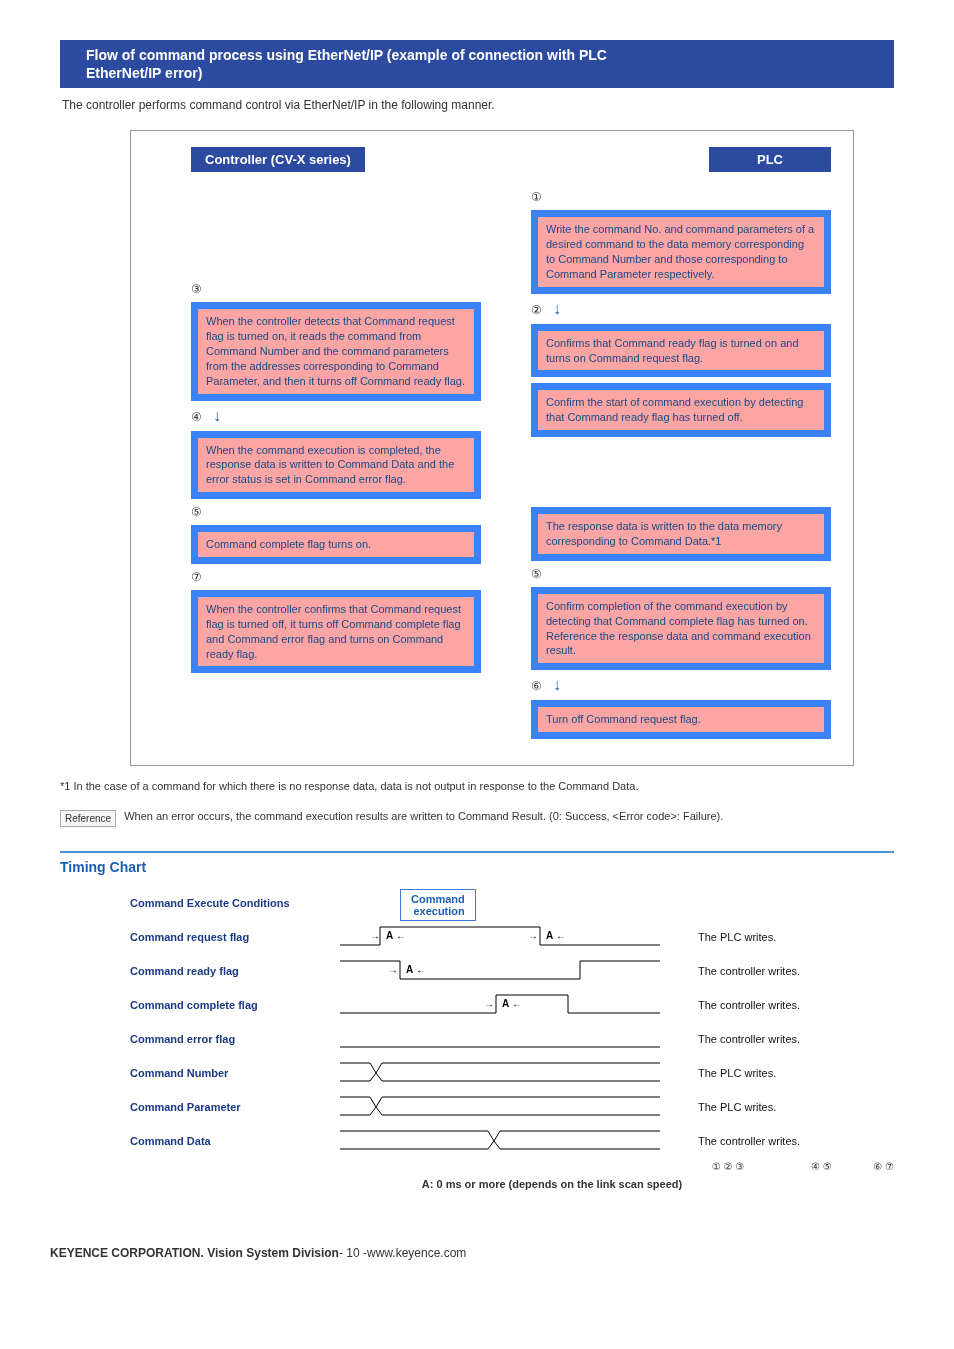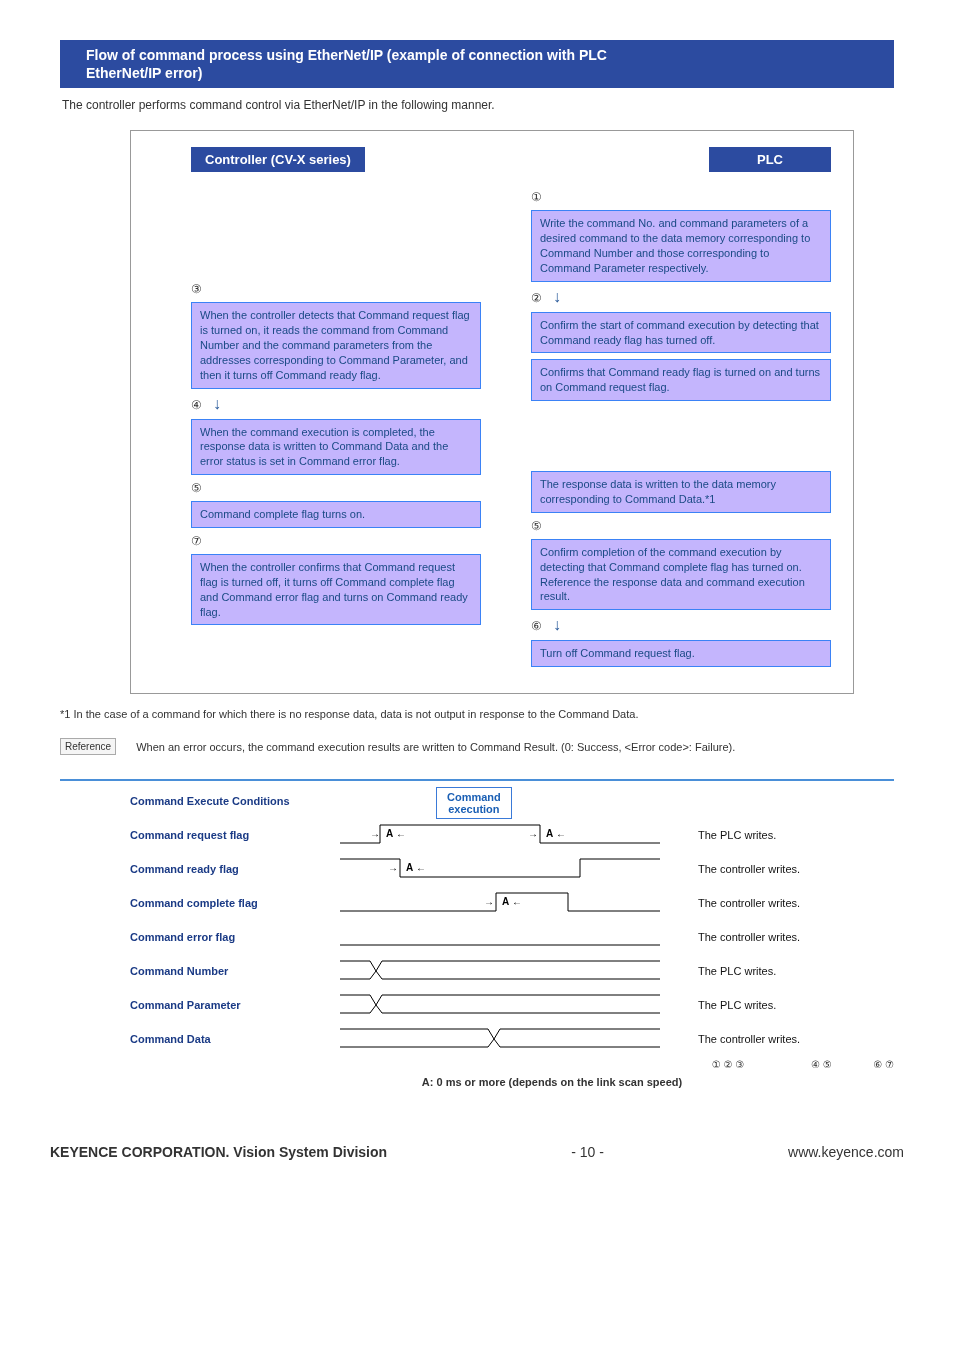--- a/index.html
+++ b/index.html
@@ -3,39 +3,39 @@
 <meta charset="utf-8">
 <style>
 body{margin:0;font-family:Arial,Helvetica,sans-serif;font-size:12px;color:#333;background:#fff;width:954px}
 .page{padding:40px 60px 30px 60px}
 .hdr-bar{background:#1e3a8a;background:#2c4ba0;color:#fff;padding:6px 26px;font-weight:bold;font-size:14px;line-height:1.3}
 .intro{margin:10px 0 18px 2px;font-size:12px}
 .flow-box{border:1px solid #999;margin:0 40px 0 70px;padding:16px 22px 20px 60px;position:relative}
 .ctrl-label,.plc-label{background:#2c4ba0;color:#fff;font-weight:bold;padding:5px 14px;display:inline-block;font-size:13px}
 .plc-label{float:right;padding:5px 48px}
 .clear{clear:both}
-.step-box{border:1px solid #3b82f6;margin:6px 0;padding:5px 8px;color:#1a4a85;font-size:11px;line-height:1.35;background:#c4b5fd}
+.step-box{border:7px solid #3b82f6;margin:6px 0;padding:5px 8px;color:#1a4a85;font-size:11px;line-height:1.35;background:#fca5a5}
 .left-col{width:290px;display:inline-block;vertical-align:top}
 .right-col{width:300px;display:inline-block;vertical-align:top;float:right}
 .num{color:#333}
 .arrow-down{color:#2a5a9a;font-size:16px;display:inline-block;text-align:center;margin-left:8px}
 .footnote{font-size:11px;margin:14px 0 18px 0}
-.ref-wrap{display:flex;align-items:center;gap:20px;margin-top:4px}
+.ref-wrap{display:flex;align-items:flex-start;gap:8px;margin-top:4px}
 .ref-box{border:1px solid #aaa;padding:2px 4px;font-size:10px;background:#f5f5f5}
 .ref-text{font-size:11px;flex:1}
 hr.sep{border:none;border-top:2px solid #4a8fd8;margin:24px 0 4px 0}
 .sec-title{color:#1a5fb4;font-weight:bold;font-size:14px;margin:6px 0 14px 0}
 .tc-row{display:flex;align-items:center;margin:6px 0}
 .tc-label{width:210px;color:#1a3a85;font-weight:bold;font-size:11px;padding-left:70px}
 .tc-chart{width:320px;height:28px;position:relative}
 .tc-side{font-size:11px;color:#111;padding-left:38px}
 .cmd-exec-box{border:1px solid #3a7ad8;background:#fff;color:#1a5fb4;font-weight:bold;font-size:11px;padding:3px 10px;display:inline-block}
 .marker{font-size:10px;text-align:right;margin:4px 0 0 200px}
 .bott-cap{text-align:center;font-weight:bold;font-size:11px;margin:6px 0 0 150px}
-.footer{display:flex;justify-content:space-between;padding:26px 50px 30px 50px;font-size:14px}
+.footer{display:flex;padding:26px 50px 30px 50px;font-size:12px}
 .footer .left{font-weight:bold}
 svg{display:block}
 </style>
 </head>
 <body>
 
 <div class="page">
   <div class="hdr-bar">
     <span>Flow of command process using EtherNet/IP (example of connection with PLC</span><br>
     <span>EtherNet/IP error)</span>
@@ -47,22 +47,22 @@
     <div>
       <span class="ctrl-label">Controller (CV-X series)</span>
       <span class="plc-label">PLC</span>
       <div class="clear"></div>
     </div>
 
     <div class="right-col" style="margin-top:18px">
       <div class="num">①</div>
       <div class="step-box">Write the command No. and command parameters of a desired command to the data memory corresponding to Command Number and those corresponding to Command Parameter respectively.</div>
       <div><span class="num">②</span> <span class="arrow-down">↓</span></div>
+      <div class="step-box">Confirms that Command ready flag is turned on and turns on Command request flag.</div>
       <div class="step-box">Confirm the start of command execution by detecting that Command ready flag has turned off.</div>
-      <div class="step-box">Confirms that Command ready flag is turned on and turns on Command request flag.</div>
       <div style="height:58px"></div>
       <div class="step-box">The response data is written to the data memory corresponding to Command Data.*1</div>
       <div class="num">⑤</div>
       <div class="step-box">Confirm completion of the command execution by detecting that Command complete flag has turned on. Reference the response data and command execution result.</div>
       <div><span class="num">⑥</span> <span class="arrow-down">↓</span></div>
       <div class="step-box">Turn off Command request flag.</div>
     </div>
 
     <div class="left-col" style="margin-top:110px">
       <div class="num">③</div>
@@ -78,25 +78,26 @@
   </div>
 
   <div class="footnote">*1 In the case of a command for which there is no response data, data is not output in response to the Command Data.</div>
 
   <div class="ref-wrap">
     <div class="ref-box">Reference</div>
     <div class="ref-text">When an error occurs, the command execution results are written to Command Result. (0: Success, &lt;Error code&gt;: Failure).</div>
   </div>
 
   <hr class="sep">
+  <div class="sec-title">Timing Chart</div>
 
   <div class="tc-row">
     <div class="tc-label">Command Execute Conditions</div>
     <div class="tc-chart">
-      <div class="cmd-exec-box" style="margin-left:96px;text-align:center;line-height:1.1"><span style="white-space:pre-line">Command
+      <div class="cmd-exec-box" style="margin-left:60px;text-align:right;line-height:1.1"><span style="white-space:pre-line">Command
 execution</span></div>
     </div>
     <div class="tc-side"></div>
   </div>
 
   <div class="tc-row">
     <div class="tc-label">Command request flag</div>
     <div class="tc-chart">
       <svg width="320" height="28">
           <path d="M0 22 L40 22 L40 4 L200 4 L200 22 L320 22" stroke="#000" fill="none"></path>

